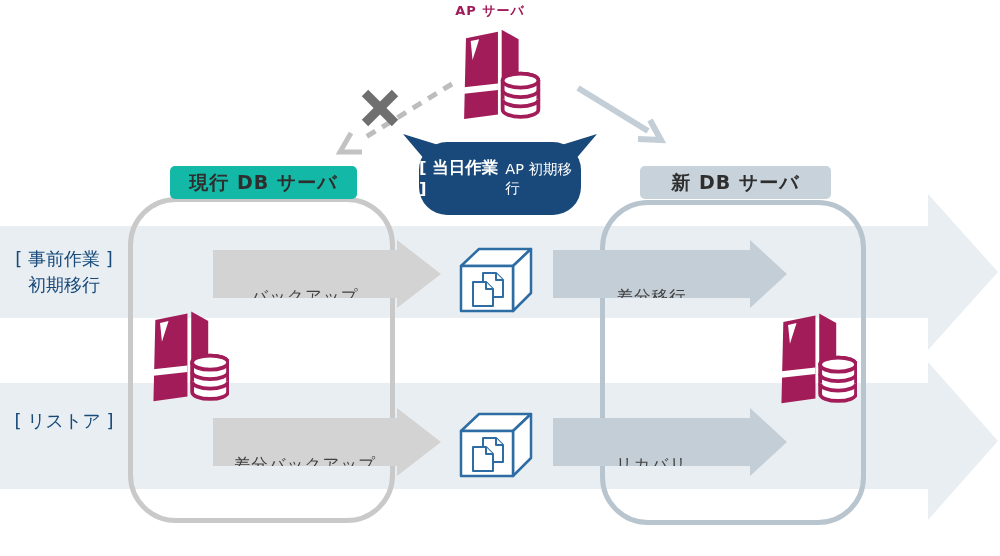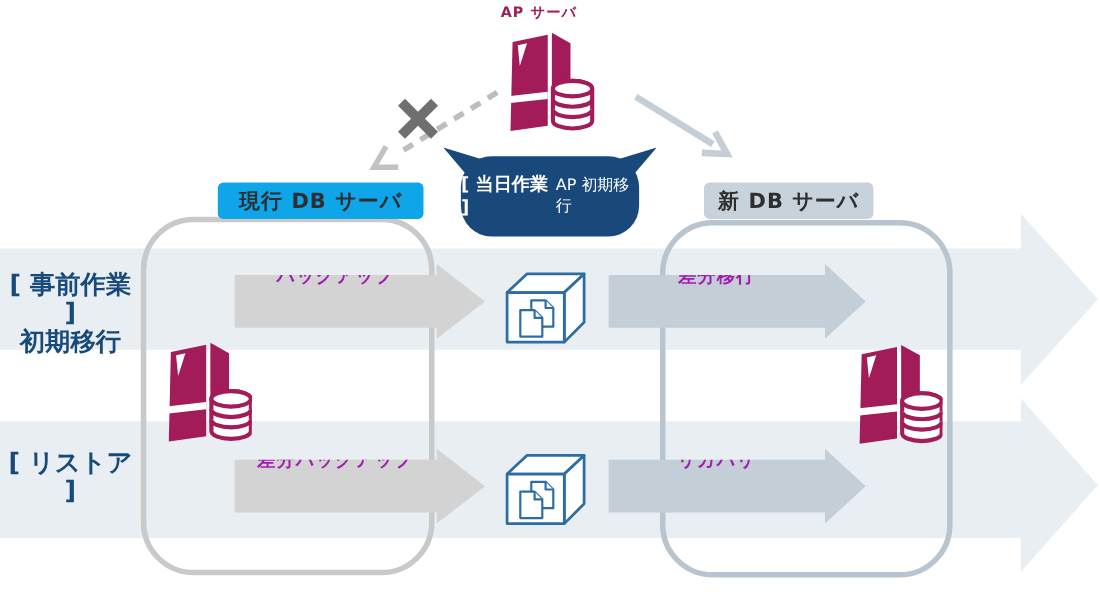--- a/index.html
+++ b/index.html
@@ -9,40 +9,40 @@
   }
   svg.layer{position:absolute;left:0;top:0;width:1000px;height:556px;pointer-events:none;}
   .band{fill:#e9eef2;}
   
   .frame{position:absolute;box-sizing:border-box;border-radius:48px;background:transparent;}
   .frame-old{left:128px;top:197px;width:267px;height:326px;border:5px solid #c9c9c9;}
   .frame-new{left:600px;top:200px;width:266px;height:325px;border:5px solid #b8c5cf;}
   
   .tag{position:absolute;height:33px;border-radius:5px;display:flex;align-items:center;justify-content:center;
        font-weight:bold;font-size:19px;color:#2e2e2e;letter-spacing:1px;z-index:6;}
-  .tag-old{left:170px;top:166px;width:187px;background:#0ea5e9;margin-left:28px;}
-  .tag-new{left:640px;top:166px;width:154px;background:#c7d2da;}
+  .tag-old{left:170px;top:166px;width:187px;background:#14b8a6;}
+  .tag-new{left:640px;top:166px;width:191px;background:#c7d2da;}
   
   .ap-title{position:absolute;left:400px;top:2px;width:180px;text-align:center;
             font-weight:bold;font-size:13px;color:#a11c58;letter-spacing:1px;}
   
   .bubble{position:absolute;left:419px;top:142px;width:162px;height:73px;background:#19497a;
           border-radius:28px;display:flex;flex-direction:row;align-items:center;justify-content:center;
           color:#fff;z-index:7;line-height:1.25;}
   .bubble .l1{font-weight:bold;font-size:16.5px;}
   .bubble .l2{font-size:14.5px;}
   .spike{position:absolute;width:38px;height:26px;background:#19497a;z-index:6;}
   .spike-l{left:403px;top:134px;clip-path:polygon(0 0,100% 45%,58% 100%);}
   .spike-r{left:559px;top:134px;clip-path:polygon(100% 0,0 45%,42% 100%);}
   
   .rowlab{position:absolute;left:6px;width:116px;text-align:center;color:#17497a;
-          font-weight:bold;font-size:23px;line-height:26px;z-index:4;}
+          font-weight:normal;font-size:18px;line-height:26px;z-index:4;}
   
-  .arr{position:absolute;height:68px;display:flex;align-items:flex-start;justify-content:center;
-       font-size:16.5px;color:#a21caf;letter-spacing:1px;z-index:5;font-weight:bold;}
+  .arr{position:absolute;height:68px;display:flex;align-items:flex-end;justify-content:center;
+       font-size:16.5px;color:#404040;letter-spacing:1px;z-index:5;}
   .arr-gray{background:#d3d3d3;}
   .arr-blue{background:#c3ced7;}
   .arr-left{left:213px;width:228px;clip-path:polygon(0 10px,184px 10px,184px 0,228px 34px,184px 68px,184px 58px,0 58px);padding-right:44px;box-sizing:border-box;}
   .arr-right{left:553px;width:234px;clip-path:polygon(0 10px,197px 10px,197px 0,234px 34px,197px 68px,197px 58px,0 58px);padding-right:37px;box-sizing:border-box;}
   .row1{top:240px;} .row2{top:408px;}
   
   .icon{position:absolute;z-index:5;}
   
   .sv-body{fill:#a11c58;stroke:none;}
   .sv-white{fill:#ffffff;stroke:none;}

